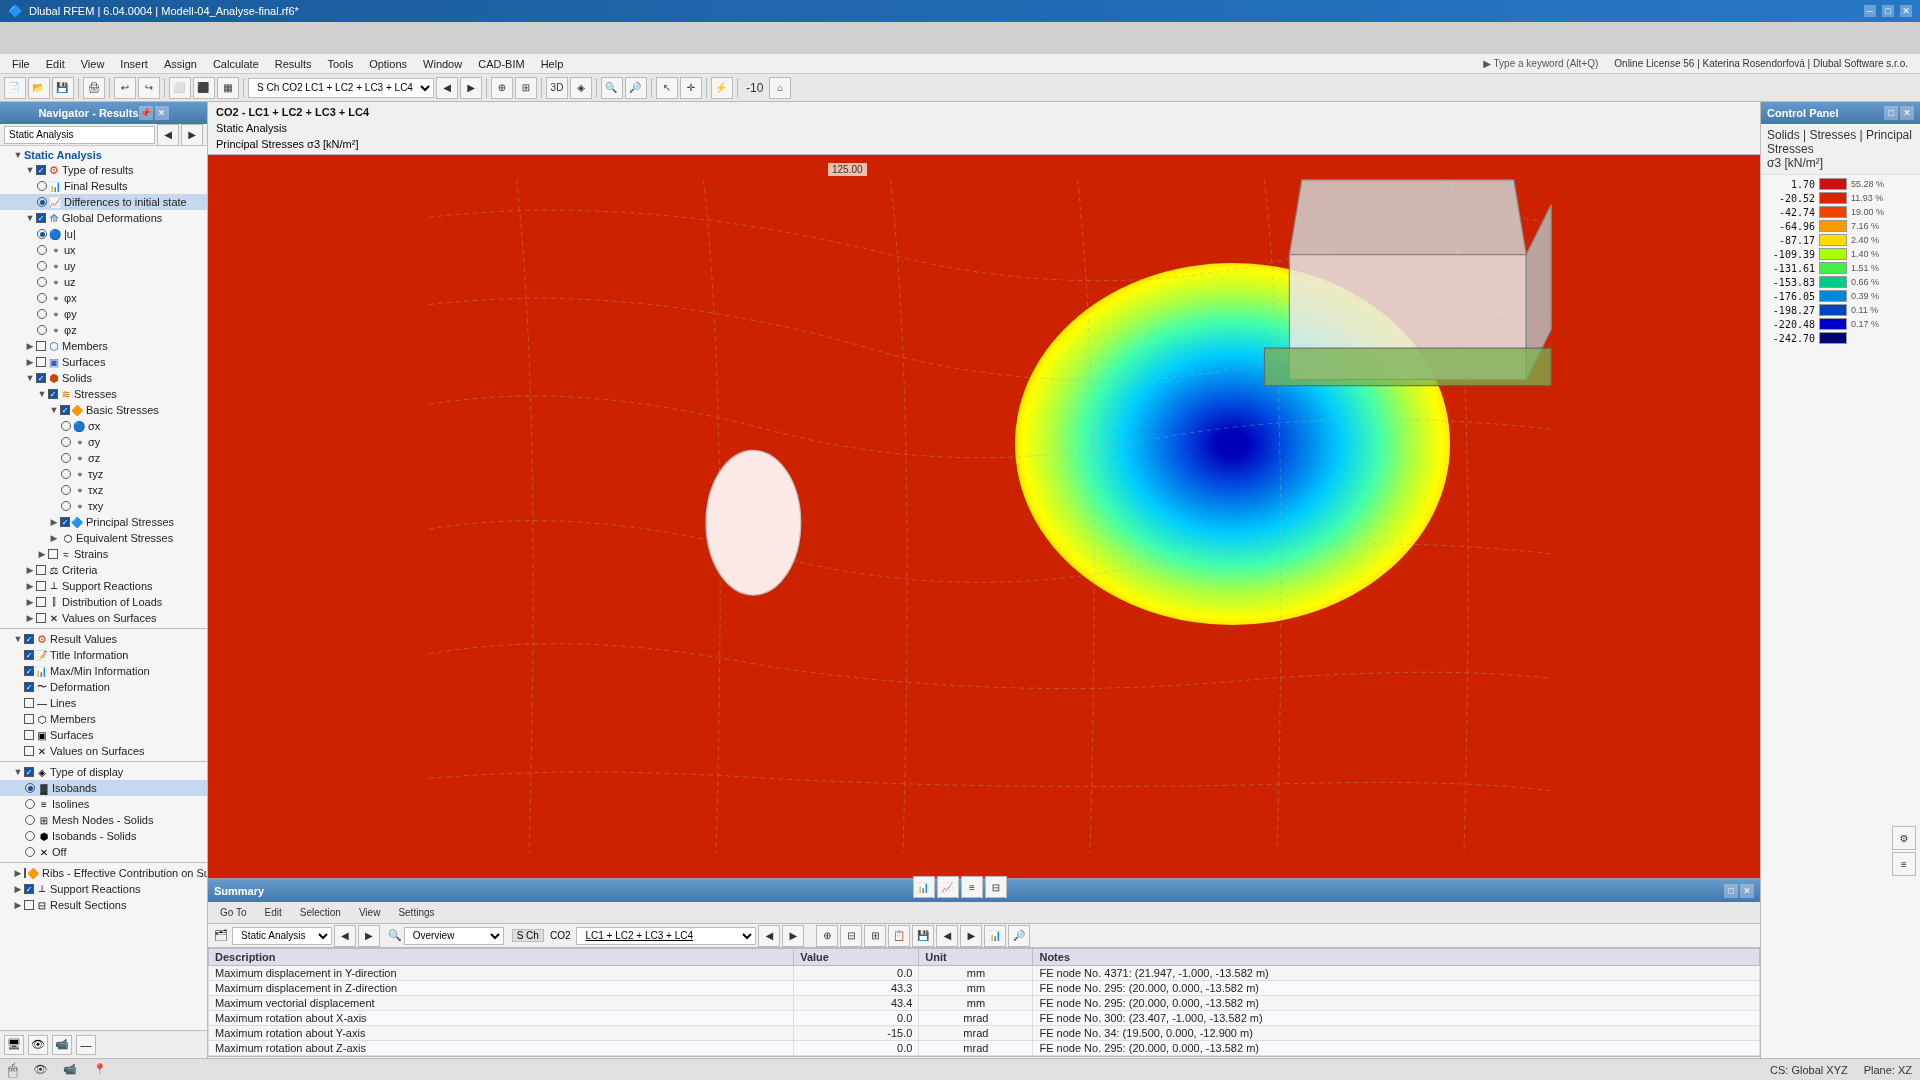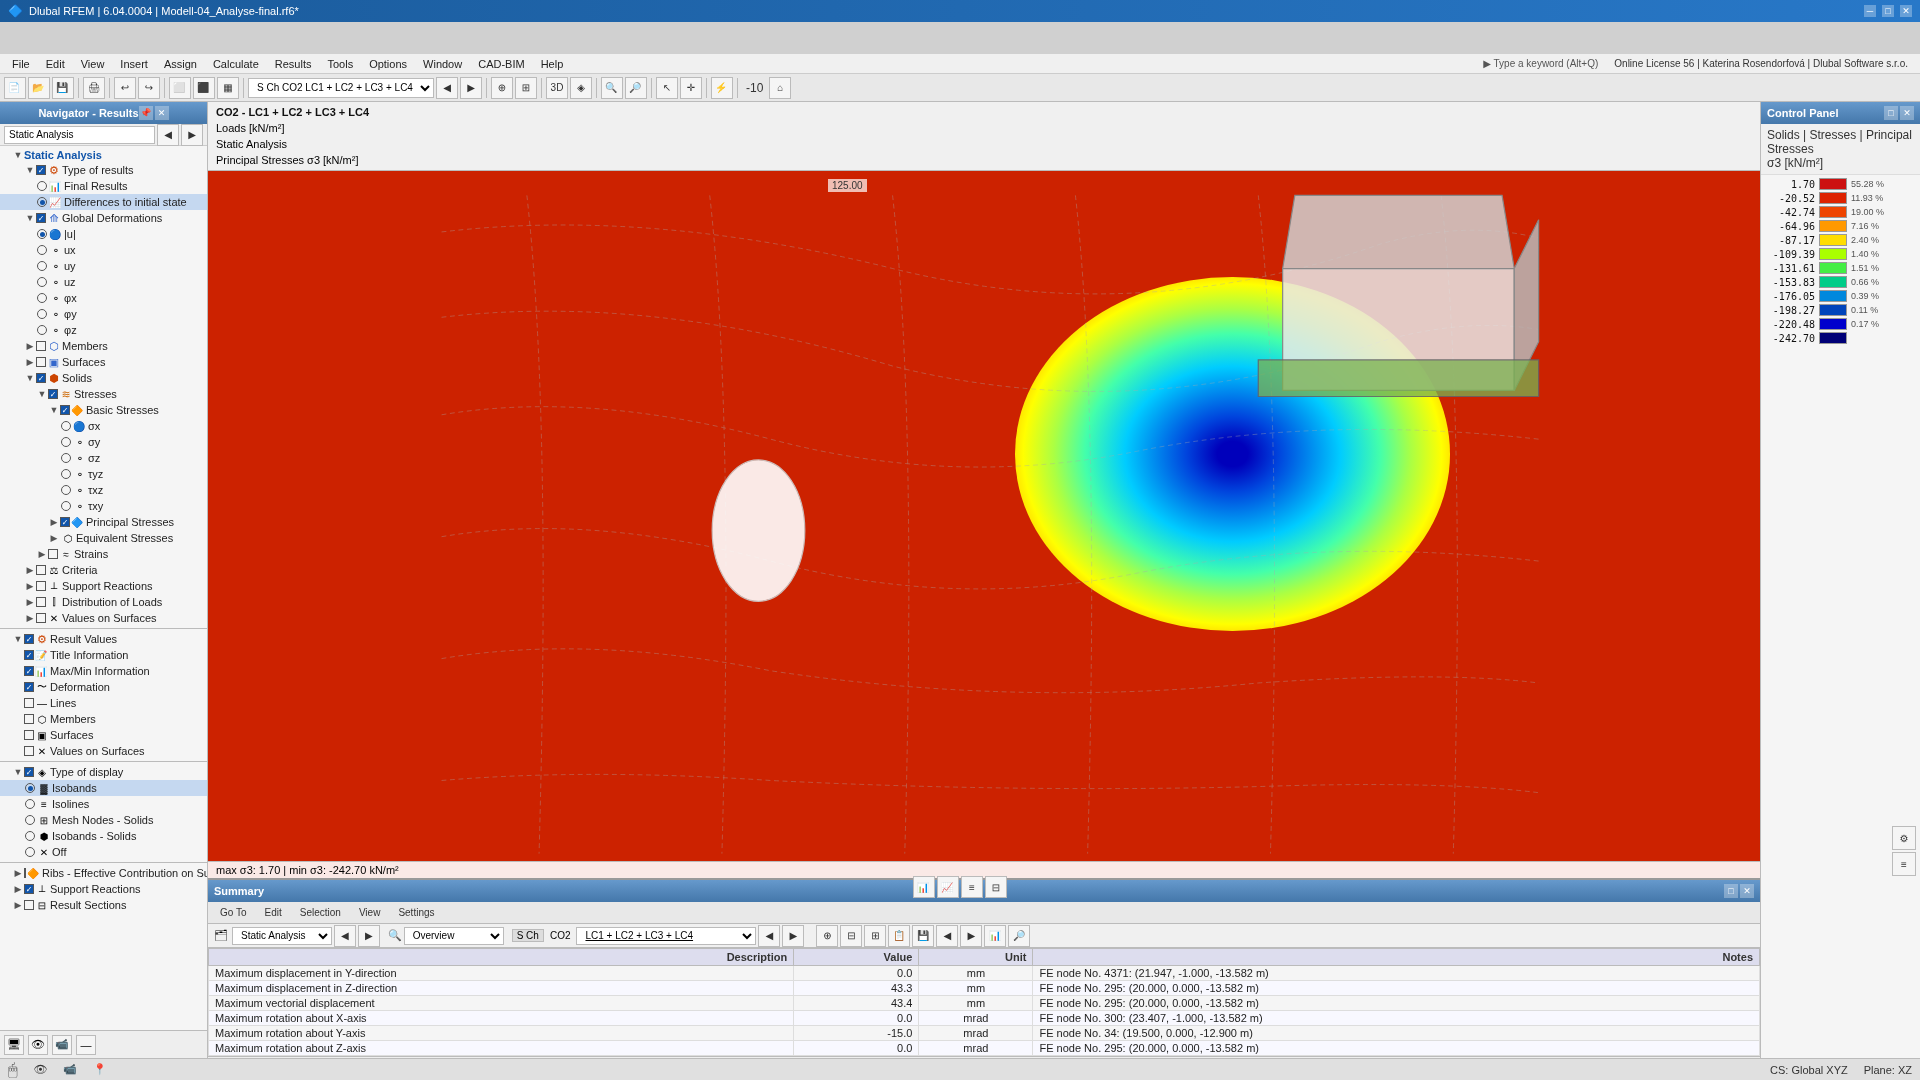--- a/index.html
+++ b/index.html
@@ -99,21 +99,21 @@
     .summary-header {
       height: 22px; background: linear-gradient(to bottom, #6699cc, #4477aa);
       color: white; display: flex; align-items: center; justify-content: space-between;
       padding: 0 6px; font-weight: bold;
     }
     .summary-tabs { display: flex; align-items: center; height: 22px; background: #e8e8e8; border-bottom: 1px solid #bbb; padding: 0 4px; gap: 2px; }
     .summary-tab { padding: 2px 8px; cursor: pointer; color: #333; font-size: 10px; }
     .summary-toolbar { height: 24px; background: #f0f0f0; border-bottom: 1px solid #bbb; display: flex; align-items: center; padding: 0 4px; gap: 2px; }
     .summary-combo { height: 18px; border: 1px solid #bbb; background: white; padding: 0 4px; font-size: 10px; min-width: 100px; }
     .summary-table { width: 100%; border-collapse: collapse; font-size: 11px; }
-    .summary-table th { background: #dde; border: 1px solid #bbb; padding: 2px 6px; text-align: right; font-weight: bold; color: #333; }
+    .summary-table th { background: #dde; border: 1px solid #bbb; padding: 2px 6px; text-align: left; font-weight: bold; color: #333; }
     .summary-table td { border: 1px solid #ddd; padding: 1px 6px; color: #222; }
     .summary-table tr:nth-child(even) { background: #f8f8ff; }
     .summary-table-wrap { overflow-y: auto; max-height: 110px; }
 
     
     .summary-nav { height: 20px; background: #eee; border-top: 1px solid #bbb; display: flex; align-items: center; padding: 0 4px; gap: 4px; }
 
     
     .right-panel {
       width: 160px; background: #f5f5f5; border-left: 1px solid #bbb;
@@ -694,21 +694,20 @@
       <button class="nav-bottom-btn">👁</button>
       <button class="nav-bottom-btn">📹</button>
       <button class="nav-bottom-btn">—</button>
     </div>
   </div>
 
   <div class="center-area">
 
     <div class="info-bar">
       <div class="combo-title">CO2 - LC1 + LC2 + LC3 + LC4</div>
-      <div>Loads [kN/m²]</div>
       <div>Static Analysis</div>
       <div>Principal Stresses σ3 [kN/m²]</div>
     </div>
 
     <div class="viewport">
 
       <div class="vp-warm"></div>
       <div class="vp-cool-spot"></div>
 
       <svg viewBox="0 0 950 580" xmlns="http://www.w3.org/2000/svg">
@@ -737,23 +736,20 @@
           <polygon points="100,60 290,60 290,160 100,160" fill="#e8e8e8" stroke="#888" stroke-width="1"></polygon>
 
           <polygon points="290,60 310,20 310,120 290,160" fill="#b8b8b8" stroke="#888" stroke-width="1"></polygon>
 
           <polygon points="80,135 310,135 310,165 80,165" fill="#7ab050" stroke="#666" stroke-width="1" opacity="0.9"></polygon>
         </g>
       </svg>
 
       <div style="position:absolute; top:8px; left:620px; font-size:10px; color:#333; background:rgba(255,255,255,0.7); padding:1px 4px;">125.00</div>
 
-      <div class="viewport-status">
-        <span>max σ3: 1.70 | min σ3: -242.70 kN/m²</span>
-      </div>
     </div>
 
     <div class="summary-panel">
       <div class="summary-header">
         <span>Summary</span>
         <div style="display:flex; gap:2px;">
           <button class="panel-header-btn">□</button>
           <button class="panel-header-btn">✕</button>
         </div>
       </div>

